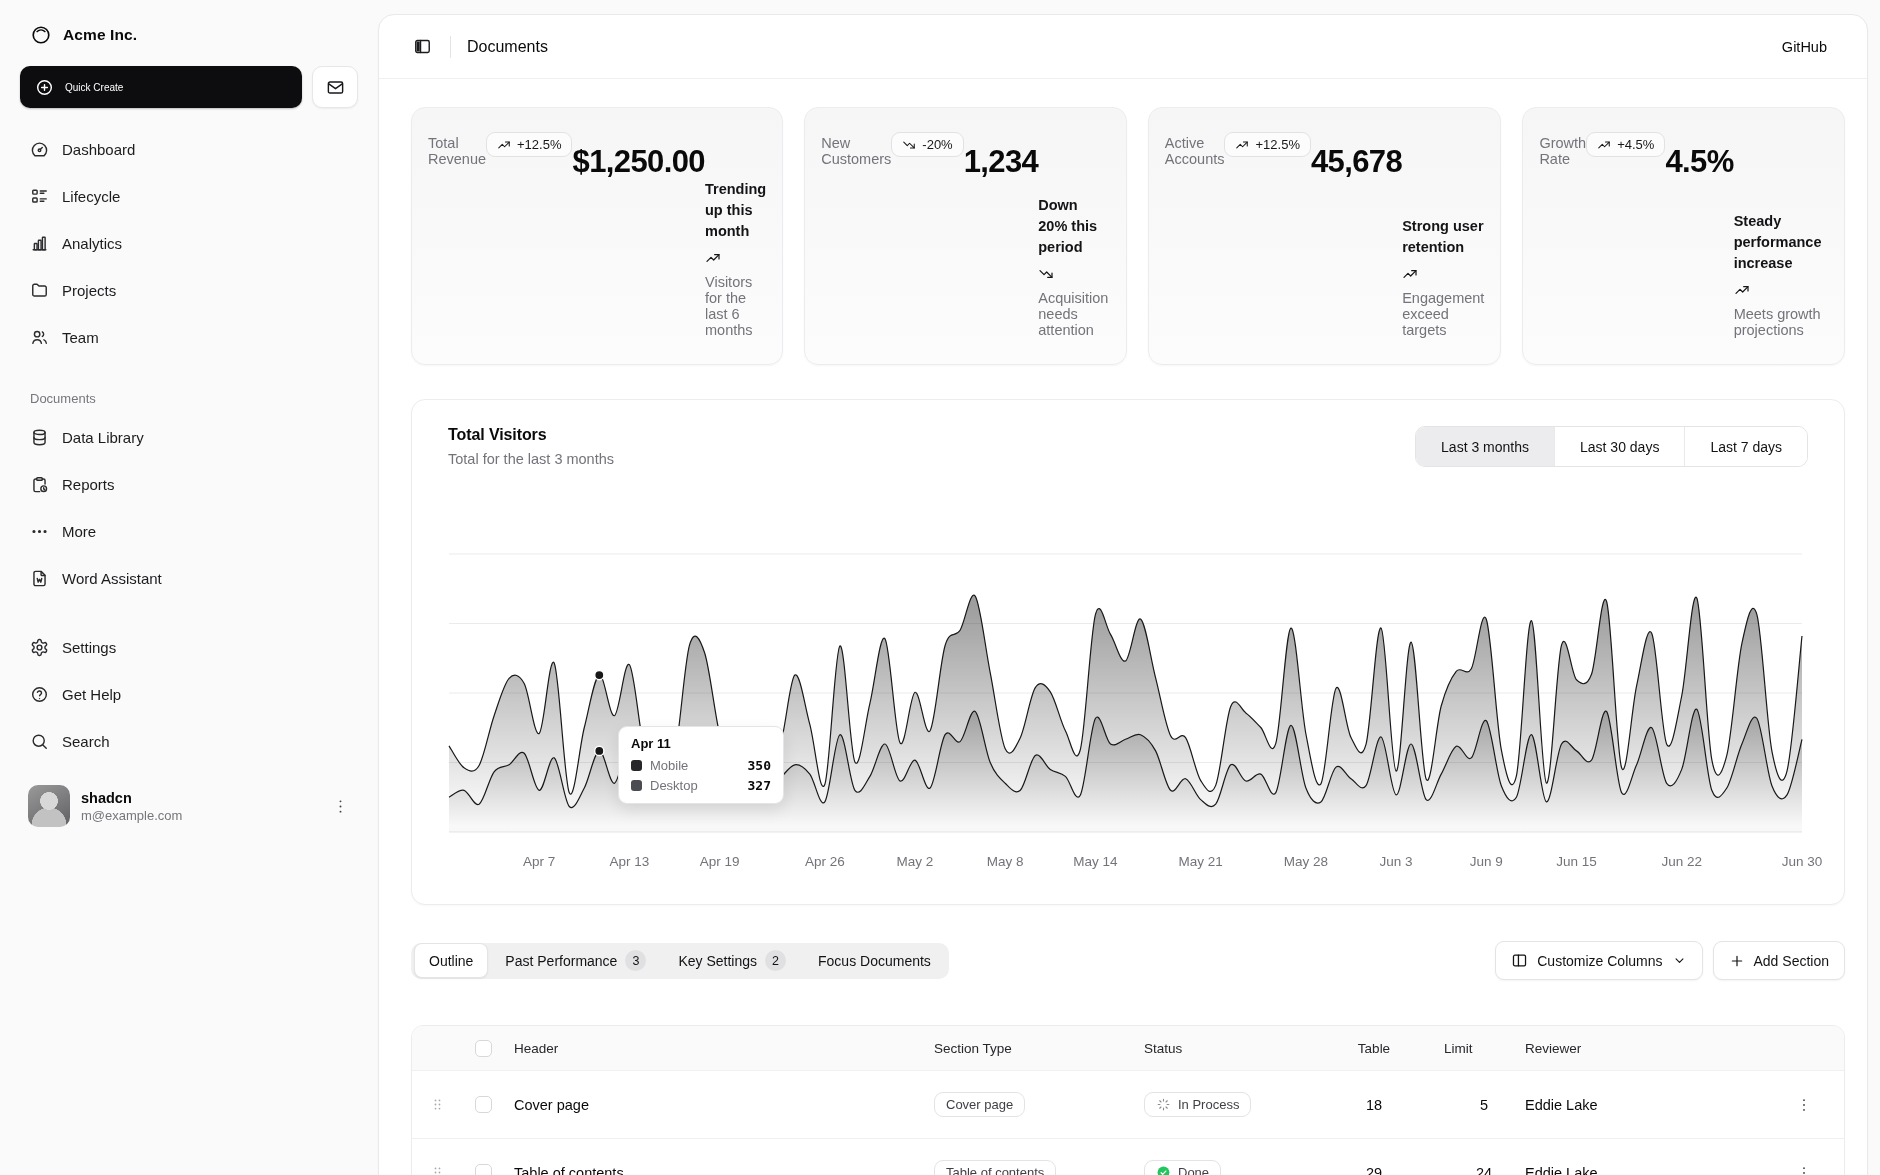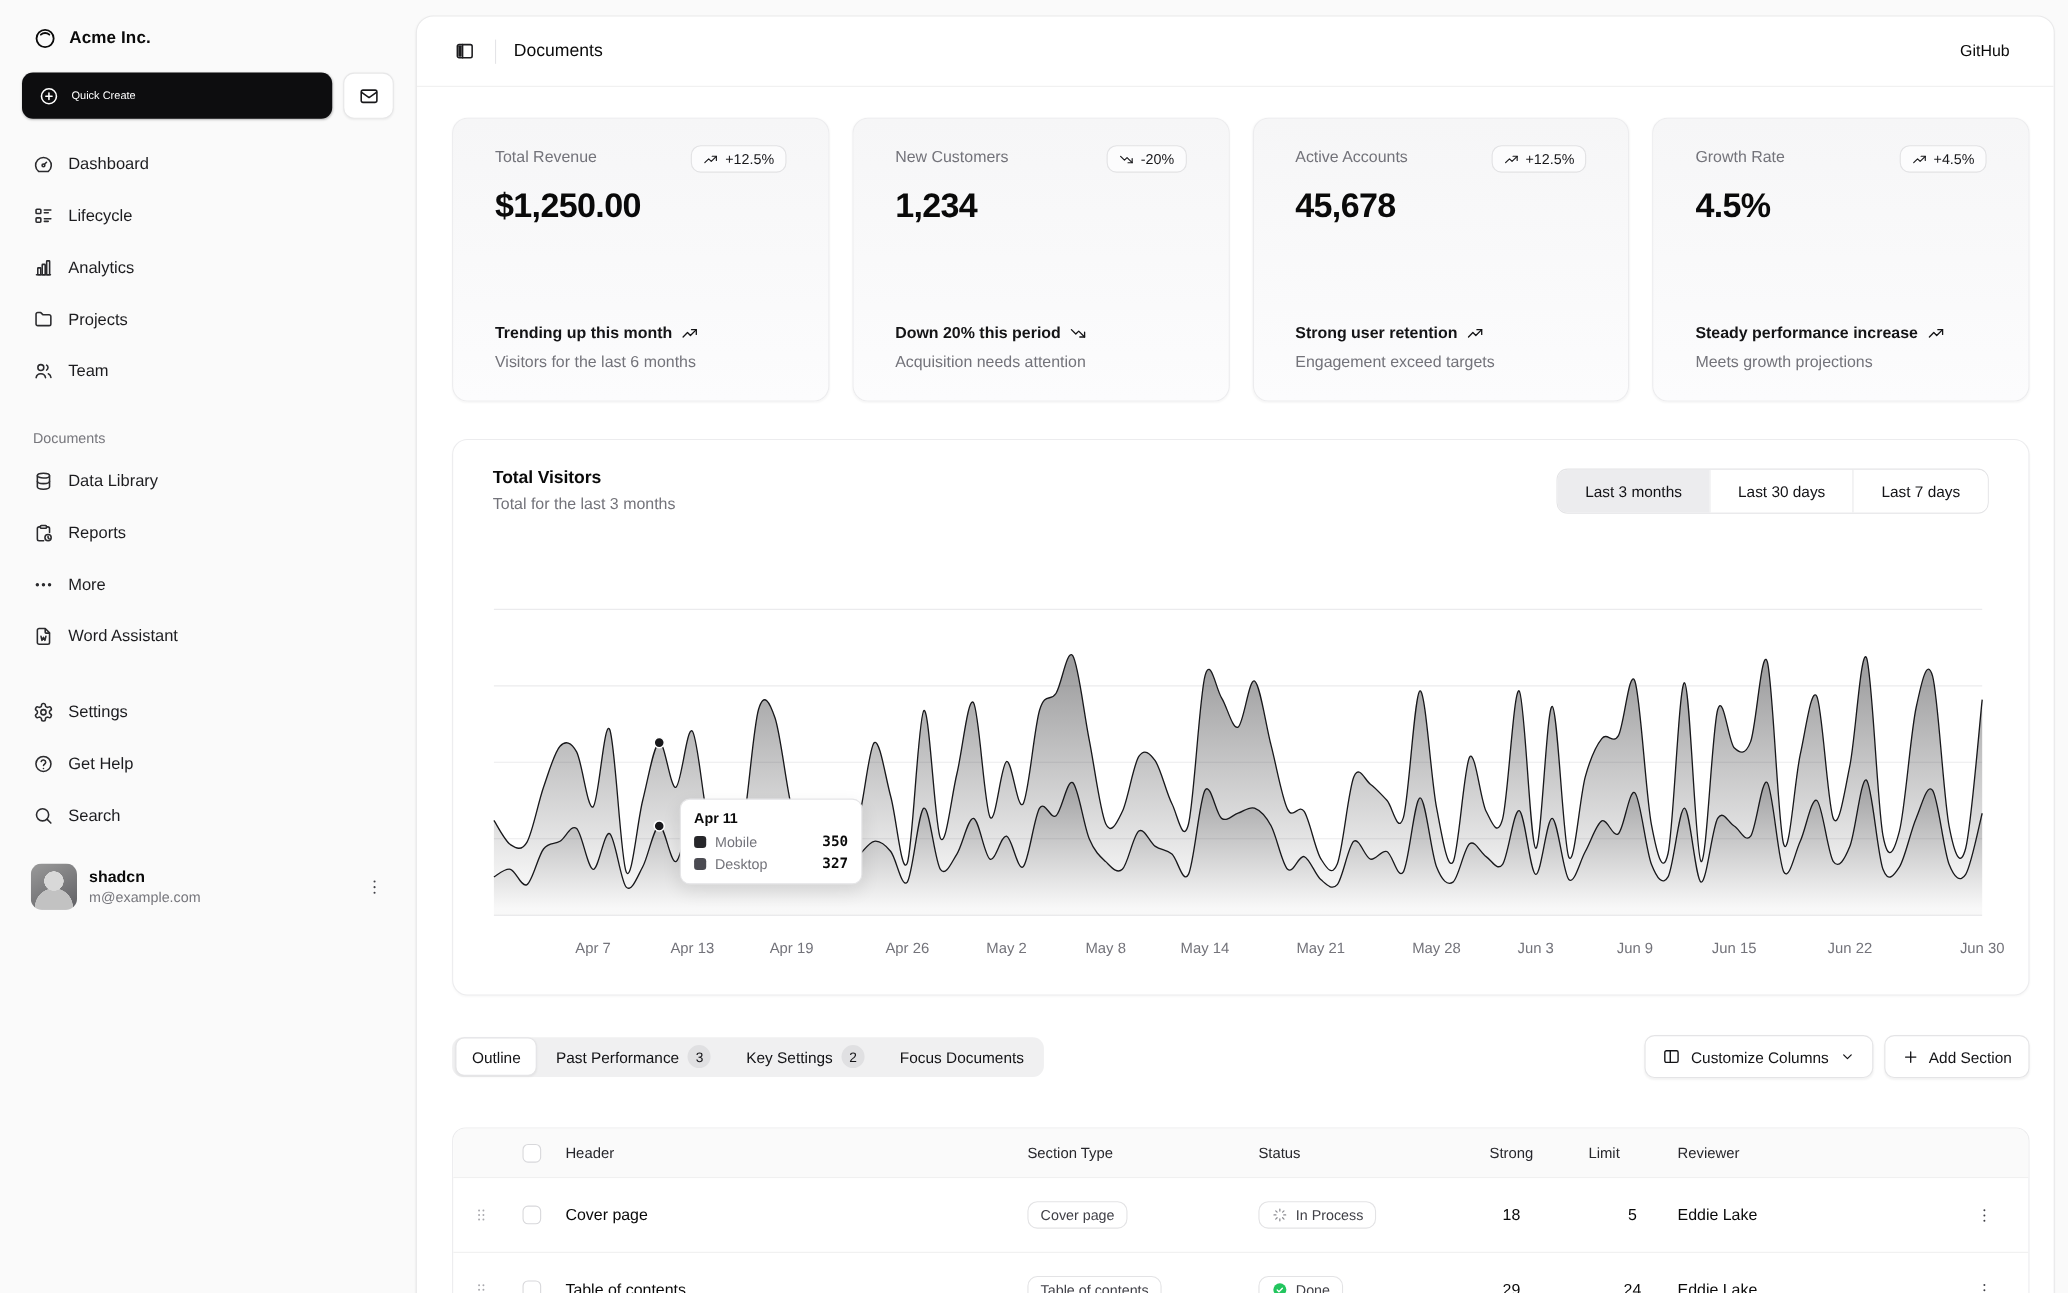--- a/index.html
+++ b/index.html
@@ -34,21 +34,21 @@
   .main-card{ position:absolute; left:378px; top:14px; width:1490px; height:1200px; background:#fff; border:1px solid #e9e9ea; border-radius:16px; box-shadow:0 1px 2px rgba(0,0,0,.04); overflow:hidden; }
   .main-header{ height:64px; display:flex; align-items:center; padding:0 40px 0 28px; border-bottom:1px solid #f0f0f0; }
   .panel-btn{ background:none; border:none; cursor:pointer; color:#1c1c1f; padding:6px; border-radius:6px; display:flex; }
   .hdr-divider{ width:1px; height:22px; background:#e4e4e7; margin:0 16px 0 12px; }
   .hdr-title{ font-size:16px; font-weight:500; }
   .hdr-link{ margin-left:auto; font-size:14.5px; font-weight:500; color:#0a0a0a; text-decoration:none; cursor:pointer; }
   .content{ padding:28px 22px 0 32px; }
 
   
   .cards{ display:flex; gap:21px; margin-bottom:34px; }
-  .stat-card{ flex:1; height:258px; border:1px solid #ececee; border-radius:14px; padding:24px 38px 26px; background:linear-gradient(180deg,#f6f6f7 0%,#fcfcfd 100%); box-shadow:0 1px 2px rgba(0,0,0,.04); display:flex; flex-direction:column; }
+  .stat-card{ flex:1; height:258px; border:1px solid #ececee; border-radius:14px; padding:24px 16px 26px; background:linear-gradient(180deg,#f6f6f7 0%,#fcfcfd 100%); box-shadow:0 1px 2px rgba(0,0,0,.04); display:flex; flex-direction:row; }
   .stat-top{ display:flex; justify-content:space-between; align-items:flex-start; }
   .stat-label{ font-size:14.5px; color:#73737a; padding-top:3px; }
   .trend-badge{ display:flex; align-items:center; gap:6px; border:1px solid #e2e2e4; background:rgba(255,255,255,.65); border-radius:9px; padding:4px 10px; font-size:13px; color:#18181b; white-space:nowrap; }
   .stat-value{ font-size:31px; font-weight:700; letter-spacing:-.6px; margin-top:12px; font-variant-numeric:tabular-nums; }
   .stat-foot{ margin-top:auto; }
   .stat-line1{ font-size:14.5px; font-weight:600; display:flex; align-items:center; gap:8px; line-height:1.45; color:#141416; flex-wrap:wrap; }
   .stat-line2{ font-size:14.5px; color:#73737a; margin-top:8px; }
 
   
   .chart-card{ position:relative; height:506px; border:1px solid #ececee; border-radius:14px; margin-bottom:36px; padding:26px 36px 0; background:#fff; box-shadow:0 1px 2px rgba(0,0,0,.03); }
@@ -512,21 +512,21 @@
 
     <section class="doc-table" id="doc-table">
         <div class="t-row t-head">
           <div class="c-drag"></div>
           <div class="c-check">
             <span class="checkbox"></span>
           </div>
           <div class="c-name">Header</div>
           <div class="c-type">Section Type</div>
           <div class="c-status">Status</div>
-          <div class="c-target">Strong</div>
+          <div class="c-target">Table</div>
           <div class="c-gap"></div>
           <div class="c-limit" style="text-align:left;">Limit</div>
           <div class="c-reviewer">Reviewer</div>
           <div class="c-menu"></div>
         </div>
         <div class="t-row t-body-row">
           <div class="c-drag">
             <span class="drag-handle">
               <svg width="17" height="17" viewBox="0 0 24 24" fill="none" stroke="currentColor" stroke-width="1.8" stroke-linecap="round" stroke-linejoin="round">
                 <circle cx="9.2" cy="6.2" r="1.25" fill="currentColor" stroke="none"></circle>

